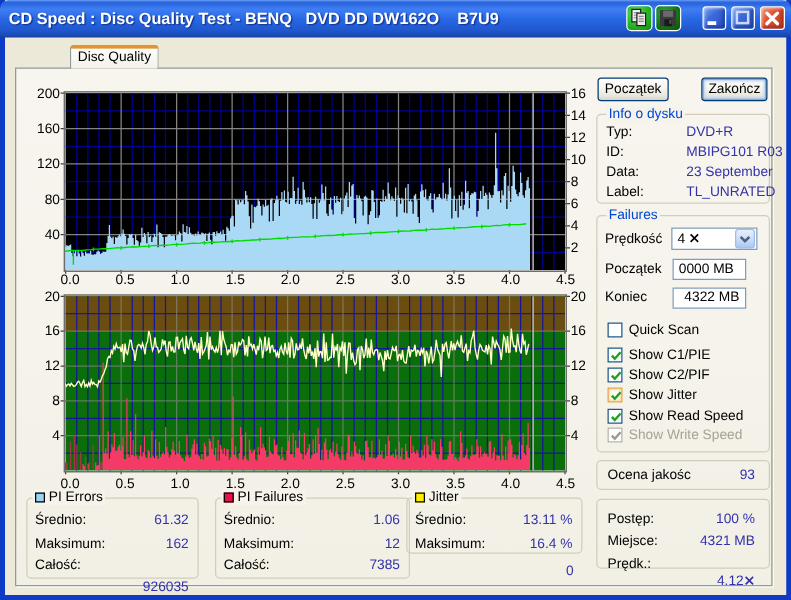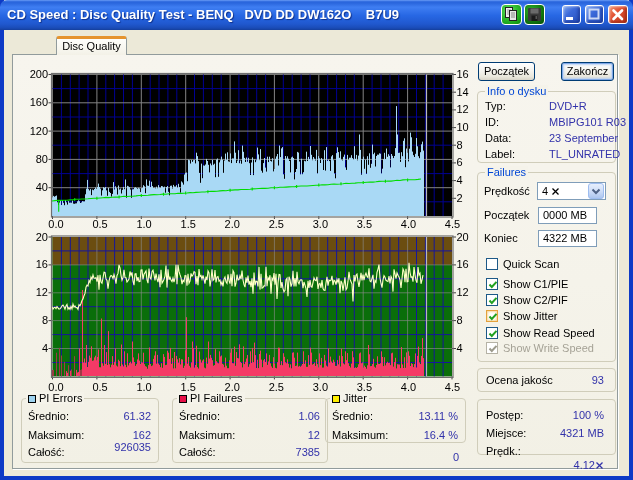--- a/index.html
+++ b/index.html
@@ -168,21 +168,21 @@
           <stop offset="0.5" stop-color="#cfdef8"></stop>
           <stop offset="1" stop-color="#aac4ee"></stop>
         </linearGradient>
       </defs>
     <path d="M4.5 6.5L8 10L11.5 6.5" fill="none" stroke="#4d6185" stroke-width="2"></path>
   </svg>
 </div>
 <div class="row-lab" style="left:484px;top:209px;">Początek</div>
 <div class="tbox" style="left:538px;top:207px;width:59px;height:17px;">0000 MB</div>
 <div class="row-lab" style="left:484px;top:232px;">Koniec</div>
-<div class="tbox" style="left:538px;top:230px;width:59px;height:17px;">4322 MB</div>
+<div class="tbox" style="left:538px;top:230px;width:59px;height:17px;text-align:center;">4322 MB</div>
 
 <div class="cb" style="left:486px;top:258px;"></div>
 <div class="cblab" style="left:503px;top:258px;">Quick Scan</div>
 <div class="cb" style="left:486px;top:278px;">
     <svg width="12" height="12" viewBox="0 0 12 12">
       <path d="M2.5 5.5L4.8 8L9.5 2.8" fill="none" stroke="#21a121" stroke-width="2"></path>
     </svg>
   </div>
 <div class="cblab" style="left:503px;top:278px;">Show C1/PIE</div>
 <div class="cb" style="left:486px;top:294px;">
@@ -226,21 +226,21 @@
       </svg></div>
 </div>
 
 <div class="grp" style="left:21px;top:398px;width:138px;height:65px;">
   <div class="ttl" style="color:#000;left:4px;"><span style="display:inline-block;width:8px;height:8px;background:#9ed3f0;border:1px solid #000;margin-right:3px;vertical-align:-1px;"></span>PI Errors</div>
   <div class="row-lab" style="left:6px;top:11px;">Średnio:</div>
     <div class="row-val" style="right:7px;top:11px;">61.32</div>
   <div class="row-lab" style="left:6px;top:30px;">Maksimum:</div>
     <div class="row-val" style="right:7px;top:30px;">162</div>
   <div class="row-lab" style="left:6px;top:47px;">Całość:</div>
-    <div class="row-val" style="right:7px;top:42px;">926035</div>
+    <div class="row-val" style="right:7px;top:65px;">926035</div>
 </div>
 <div class="grp" style="left:172px;top:398px;width:156px;height:65px;">
   <div class="ttl" style="color:#000;left:4px;"><span style="display:inline-block;width:8px;height:8px;background:#e81048;border:1px solid #000;margin-right:3px;vertical-align:-1px;"></span>PI Failures</div>
   <div class="row-lab" style="left:6px;top:11px;">Średnio:</div>
     <div class="row-val" style="right:7px;top:11px;">1.06</div>
   <div class="row-lab" style="left:6px;top:30px;">Maksimum:</div>
     <div class="row-val" style="right:7px;top:30px;">12</div>
   <div class="row-lab" style="left:6px;top:47px;">Całość:</div>
     <div class="row-val" style="right:7px;top:47px;">7385</div>
 </div>

